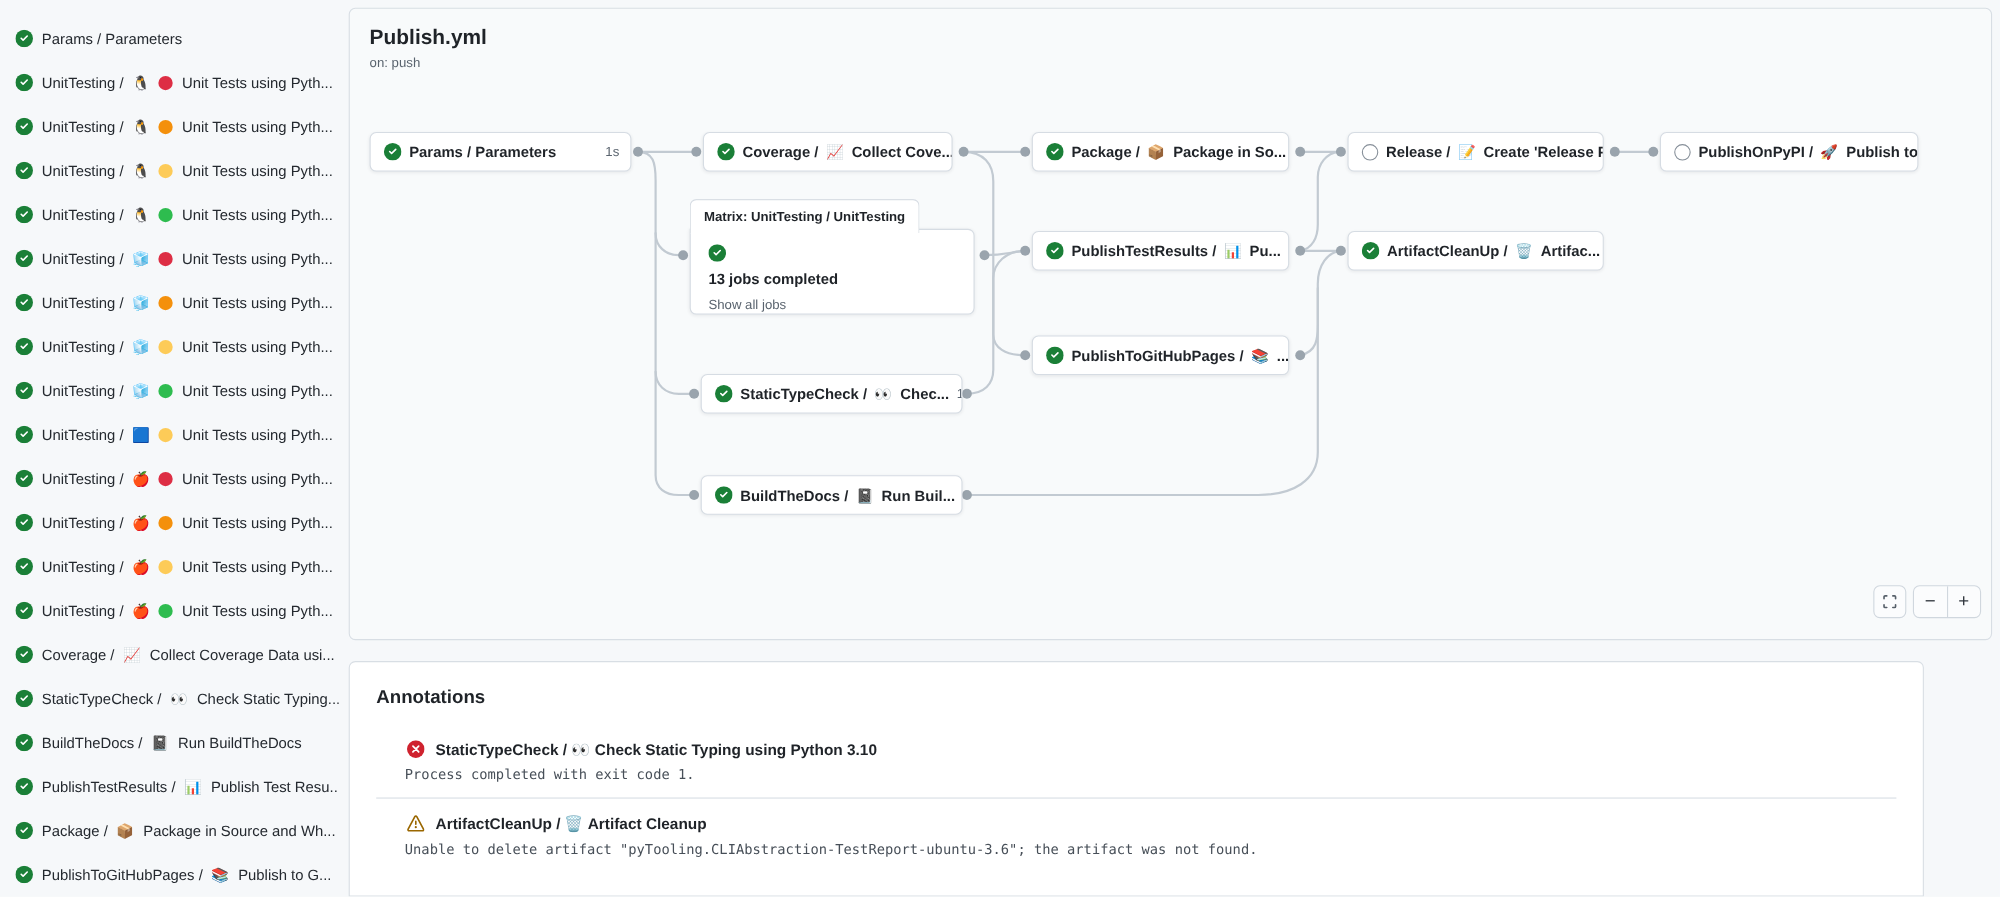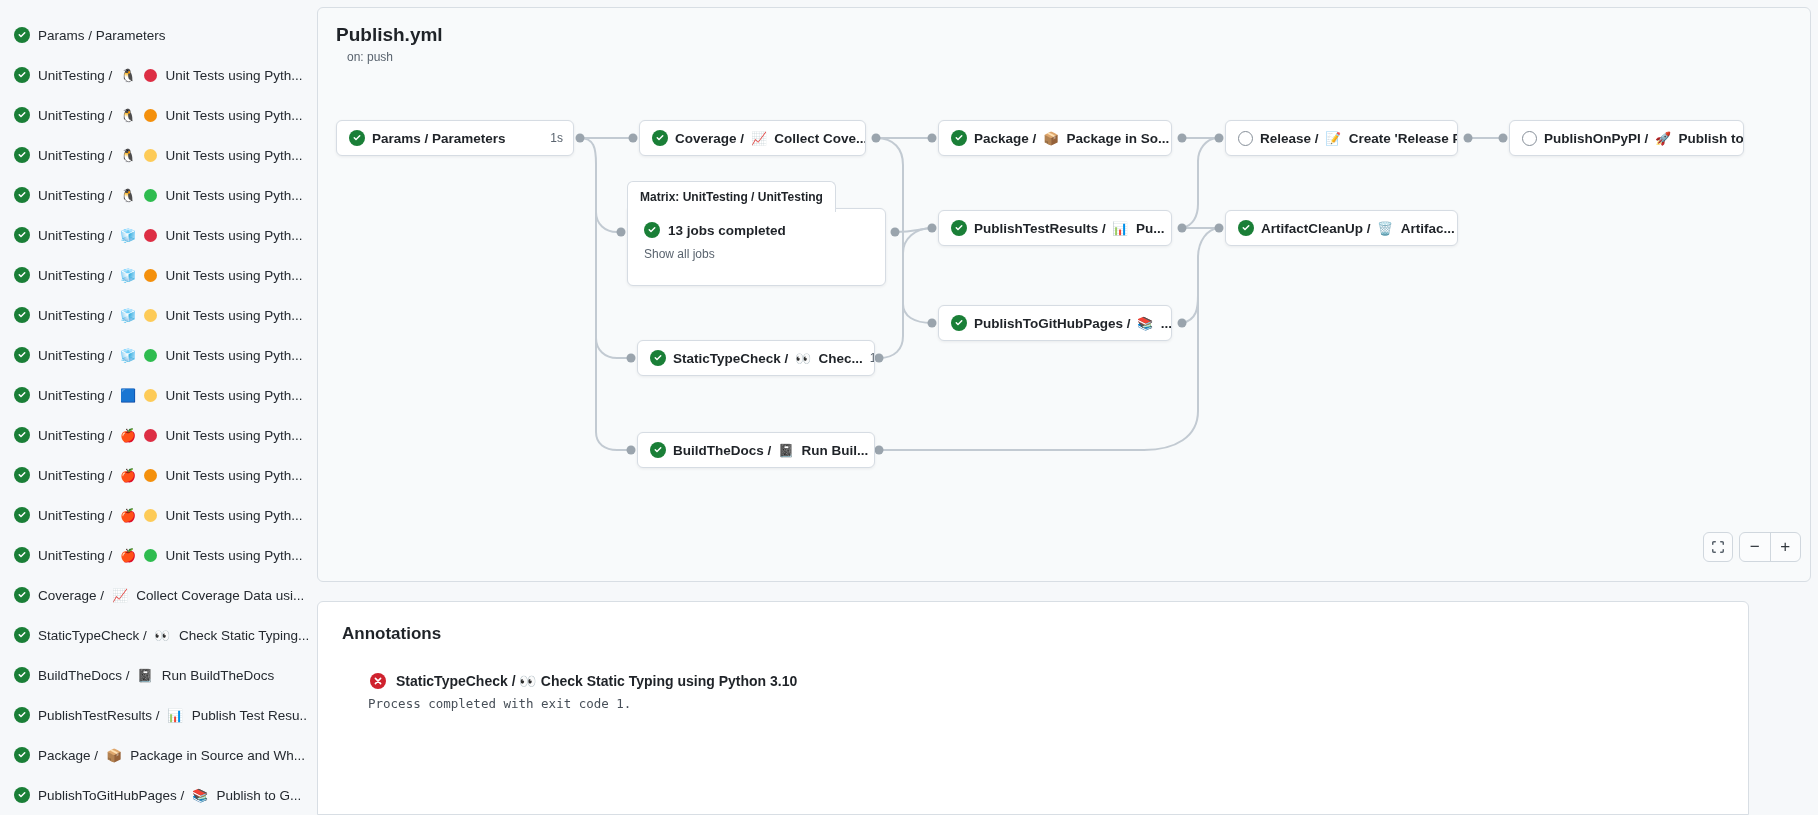--- a/index.html
+++ b/index.html
@@ -19,21 +19,21 @@
   }
   .ck { width:16px; height:16px; flex-shrink:0; display:inline-flex; }
   .sb-icon { font-size:13px; }
   .sb-dot { width:13px; height:13px; border-radius:50%; flex-shrink:0; display:inline-block; }
   
   .graph-card {
     position:absolute; left:317px; top:7px; width:1494px; height:575px;
     background:#f8fafb; border:1px solid #d8dee4; border-radius:6px;
   }
   .graph-title { position:absolute; left:18px; top:16px; font-size:19px; font-weight:700; color:#1f2328; }
-  .graph-sub { position:absolute; left:29px; top:42px; font-size:12px; color:#59636e; }
+  .graph-sub { position:absolute; left:18px; top:42px; font-size:12px; color:#59636e; }
   .edges { position:absolute; left:0; top:0; }
   .node {
     position:absolute; height:36px; background:#fff;
     border:1px solid #d6dce3; border-radius:6px;
     display:flex; align-items:center; gap:7px; padding:0 10px 0 12px;
     box-shadow:0 1px 3px rgba(31,35,40,.07);
     font-size:13.5px; font-weight:600; color:#1f2328; white-space:nowrap;
     overflow:hidden; cursor:pointer; z-index:3;
   }
   .n-icon { font-weight:400; font-size:13px; }
@@ -45,21 +45,21 @@
     position:absolute; height:28px; background:#fff;
     border:1px solid #d6dce3; border-bottom:none; border-radius:6px 6px 0 0;
     display:inline-flex; align-items:center; padding:15px 12px;
     font-size:12px; font-weight:600; z-index:4; cursor:pointer;
   }
   .matrix-box {
     position:absolute; background:#fff; border:1px solid #d6dce3;
     border-radius:0 6px 6px 6px; box-shadow:0 1px 3px rgba(31,35,40,.07);
     padding:13px 16px; z-index:3;
   }
-  .matrix-status { display:flex; align-items:flex-end; gap:8px; font-size:13.5px; font-weight:600; }
+  .matrix-status { display:flex; align-items:flex-start; gap:8px; font-size:13.5px; font-weight:600;flex-direction:column; }
   .matrix-link { margin-top:9px; font-size:12px; color:#59636e; cursor:pointer; }
   .fs-btn, .zoom-group {
     position:absolute; bottom:19px; height:30px; background:#fbfcfd;
     border:1px solid #d0d7de; border-radius:6px;
   }
   .fs-btn { right:77px; width:30px; display:flex; align-items:center; justify-content:center; cursor:pointer; }
   .zoom-group { right:9px; width:62px; display:flex; }
   .zoom-btn {
     flex:1; display:flex; align-items:center; justify-content:center;
     font-size:17px; color:#30363d; cursor:pointer; background:transparent; border:none;
@@ -552,14 +552,23 @@
     <div class="ann-row">
       <div class="ann-head">
         <svg viewBox="0 0 16 16" width="16" height="16">
             <circle cx="8" cy="8" r="8" fill="#cf222e"></circle>
             <path d="M5.4 5.4l5.2 5.2M10.6 5.4l-5.2 5.2" stroke="#fff" stroke-width="1.6" stroke-linecap="round"></path>
           </svg>
         <span>StaticTypeCheck / 👀 Check Static Typing using Python 3.10</span>
       </div>
       <div class="ann-msg">Process completed with exit code 1.</div>
     </div>
+    <div class="ann-row">
+      <div class="ann-head">
+        <svg viewBox="0 0 16 16" width="16" height="16">
+            <path fill="#9a6700" d="M6.457 1.047c.659-1.234 2.427-1.234 3.086 0l6.082 11.378A1.75 1.75 0 0 1 14.082 15H1.918a1.75 1.75 0 0 1-1.543-2.575Zm1.763.707a.25.25 0 0 0-.44 0L1.698 13.132a.25.25 0 0 0 .22.368h12.164a.25.25 0 0 0 .22-.368Zm.53 3.996v2.5a.75.75 0 0 1-1.5 0v-2.5a.75.75 0 0 1 1.5 0ZM9 11a1 1 0 1 1-2 0 1 1 0 0 1 2 0Z"></path>
+          </svg>
+        <span>ArtifactCleanUp / 🗑️ Artifact Cleanup</span>
+      </div>
+      <div class="ann-msg">Unable to delete artifact "pyTooling.CLIAbstraction-TestReport-ubuntu-3.6"; the artifact was not found.</div>
+    </div>
   </div>
 </section>
 
 </body></html>

